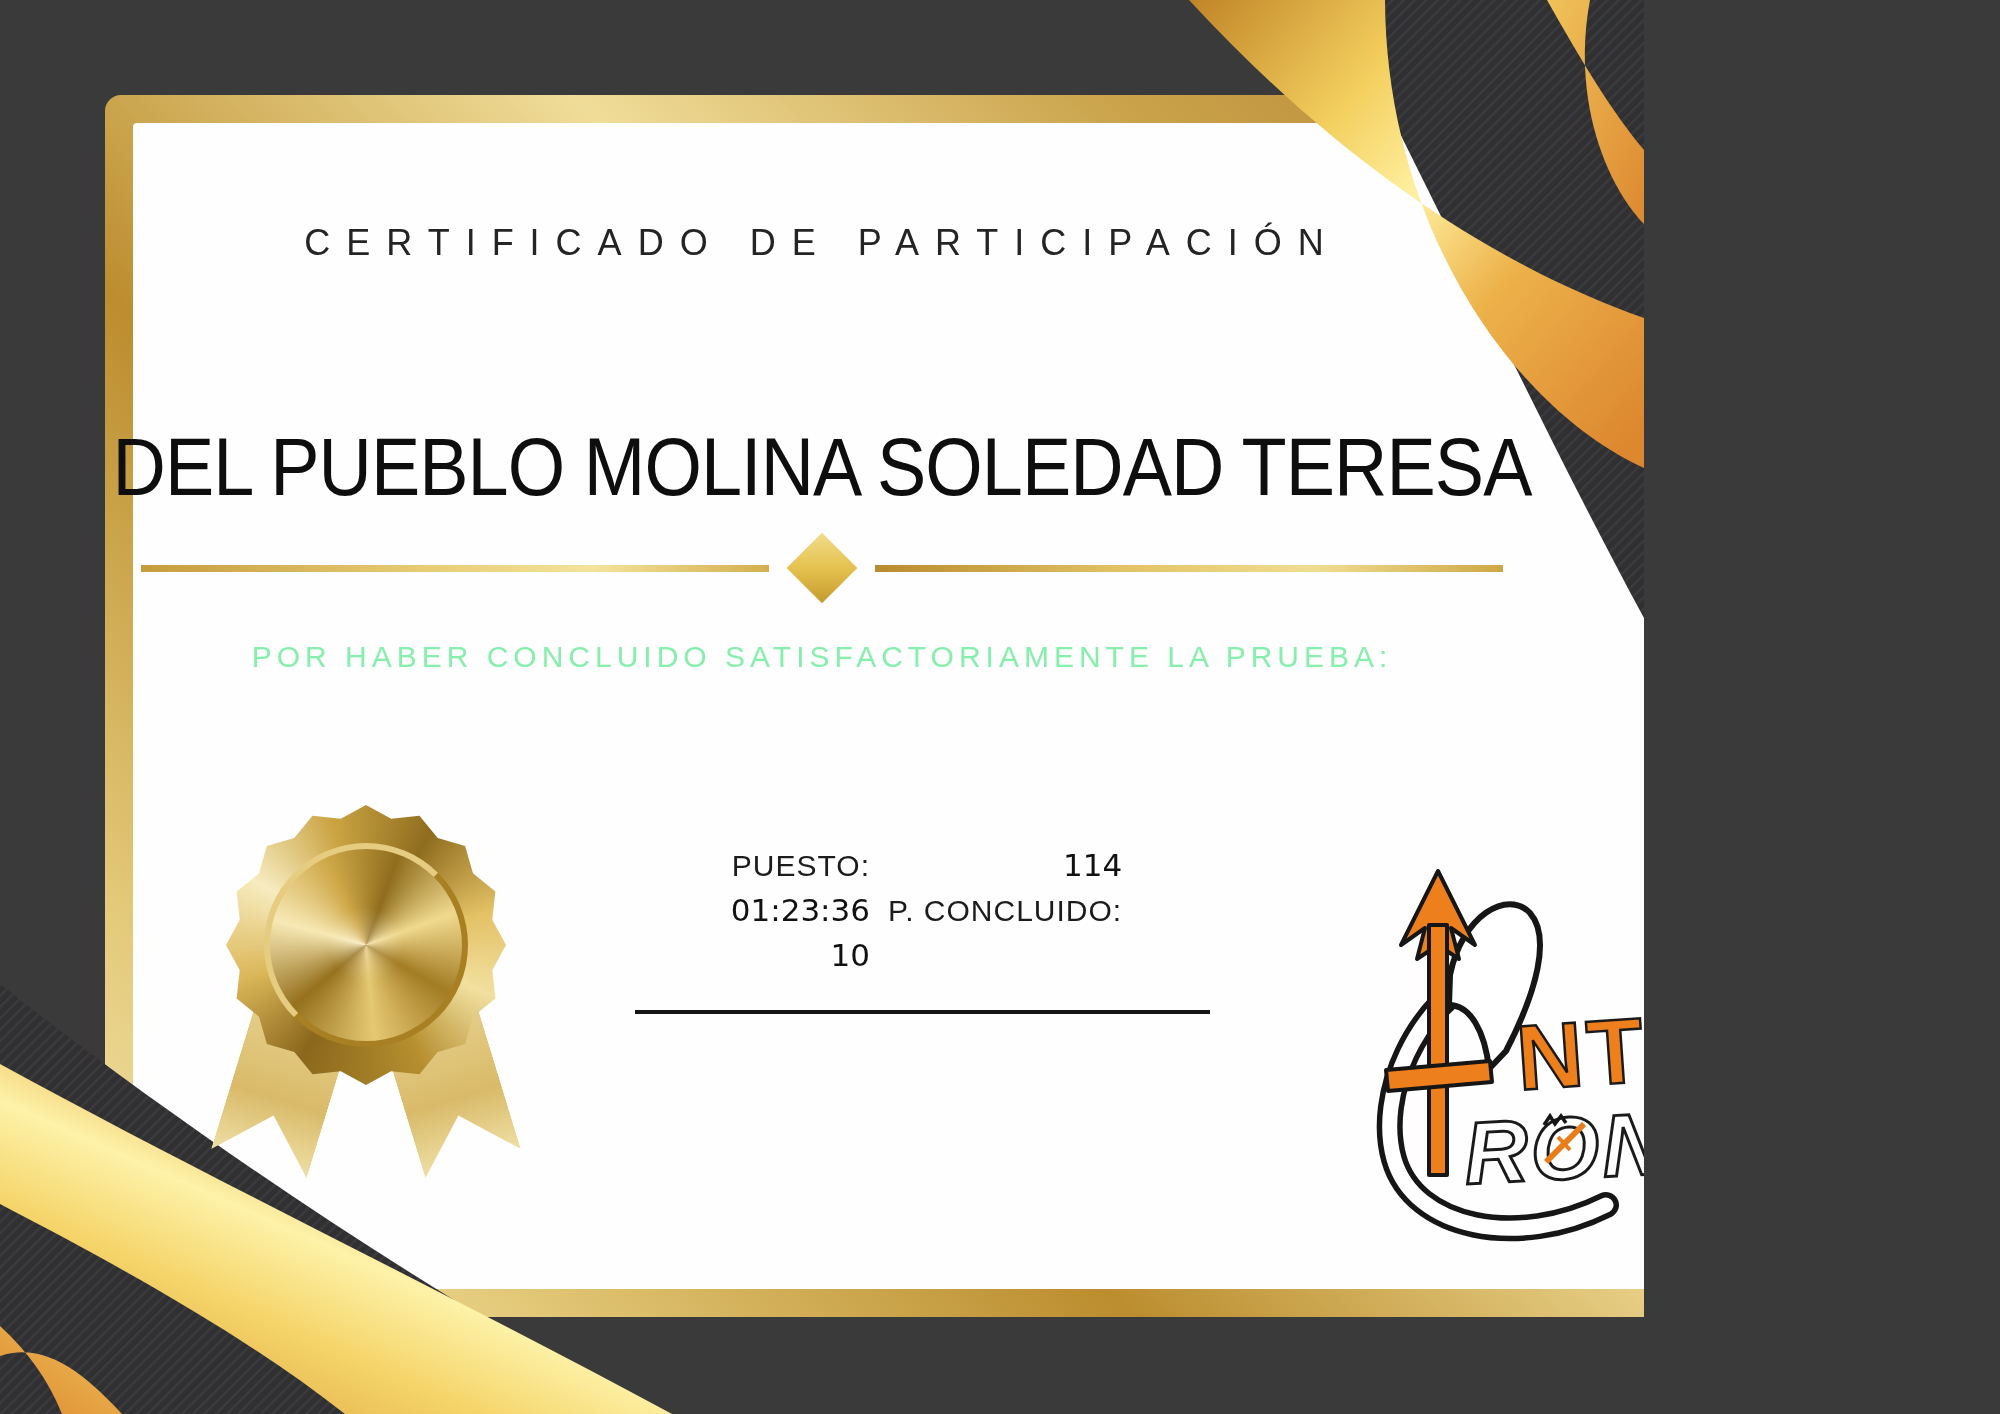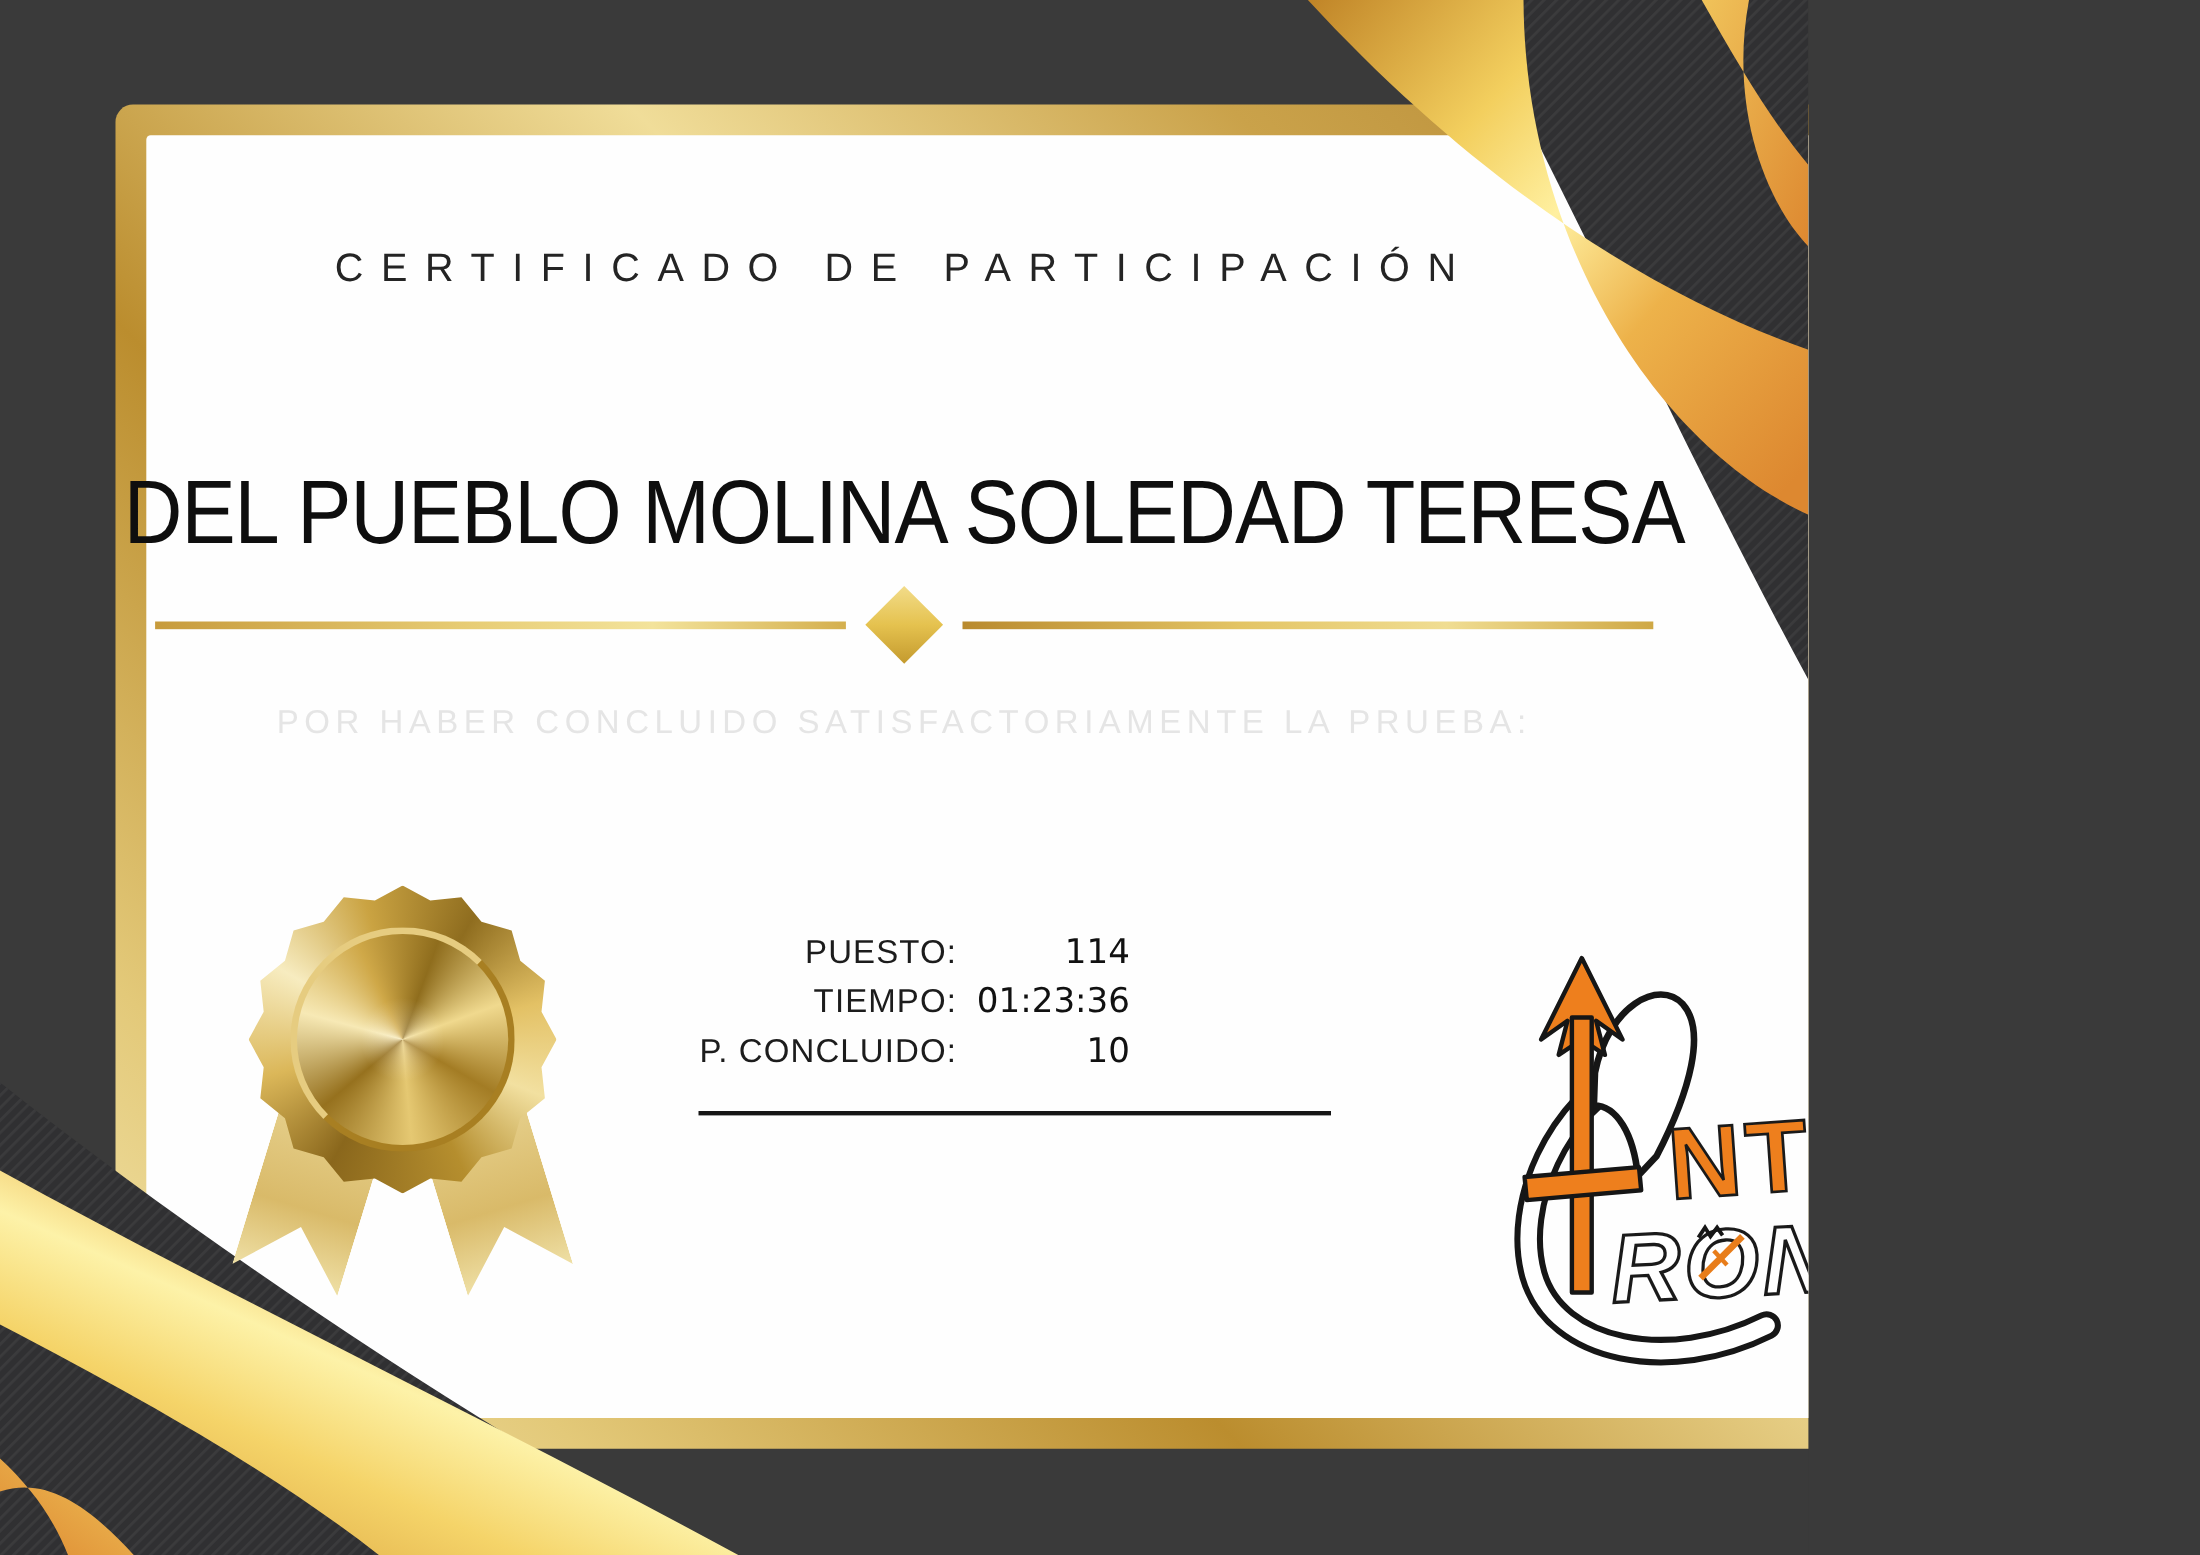--- a/index.html
+++ b/index.html
@@ -26,21 +26,21 @@
       font-size:82px;font-weight:400;letter-spacing:-1px;color:#0e0e0e;
       transform:scaleX(0.9);white-space:nowrap;}
   .divider{position:absolute;left:0;right:0;top:540px;height:56px;
       display:flex;align-items:center;justify-content:center;gap:28px;}
   .divider .line{width:628px;height:7px;}
   .divider .line.l{background:linear-gradient(90deg,#c79b3c,#e7cc74 45%,#f3e39b 72%,#d4af4e);}
   .divider .line.r{background:linear-gradient(90deg,#b98a2e,#e3c464 40%,#f0dd92 70%,#cfa845);}
   .diamond{width:50px;height:50px;transform:rotate(45deg);
       background:linear-gradient(135deg,#f2dc8a,#e5c24f 50%,#c49a2e);}
   .cert-subtitle{position:absolute;left:0;right:0;top:640px;text-align:center;
-      font-size:30px;letter-spacing:5px;color:#e5e5e5;}
+      font-size:30px;letter-spacing:5px;color:#86efac;}
 
   .stats{position:absolute;left:420px;top:843px;display:grid;
       grid-template-columns:450px auto;column-gap:18px;}
   .stats .lab{font-size:30px;letter-spacing:1px;color:#1c1c1c;text-align:right;
       line-height:45px;}
   .stats .val{font-size:31px;color:#111;font-family:"DejaVu Sans",sans-serif;
       text-align:right;line-height:45px;}
   .sig-line{position:absolute;left:635px;top:1010px;width:575px;height:4px;background:#161616;}
 
   
@@ -131,21 +131,20 @@
       <div class="line l"></div>
       <div class="diamond"></div>
       <div class="line r"></div>
     </div>
 
     <div class="cert-subtitle">POR HABER CONCLUIDO SATISFACTORIAMENTE LA PRUEBA:</div>
 
     <div class="stats">
       <div class="lab">PUESTO:</div>
       <div class="val">114</div>
-      <div class="lab">TIEMPO:</div>
       <div class="val">01:23:36</div>
       <div class="lab">P. CONCLUIDO:</div>
       <div class="val">10</div>
     </div>
 
     <div class="sig-line"></div>
 
     <div class="medal">
       <div class="ribbon left"></div>
       <div class="ribbon right"></div>

